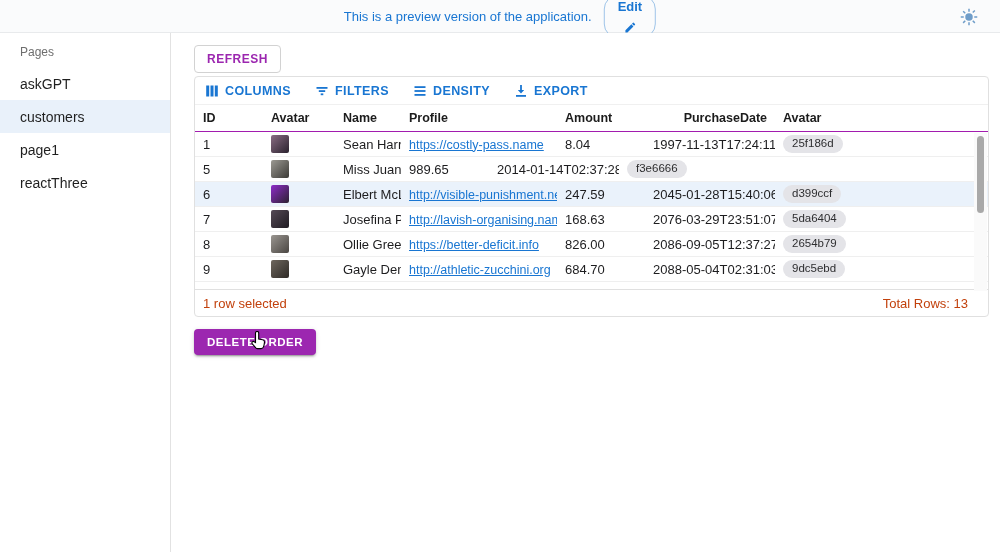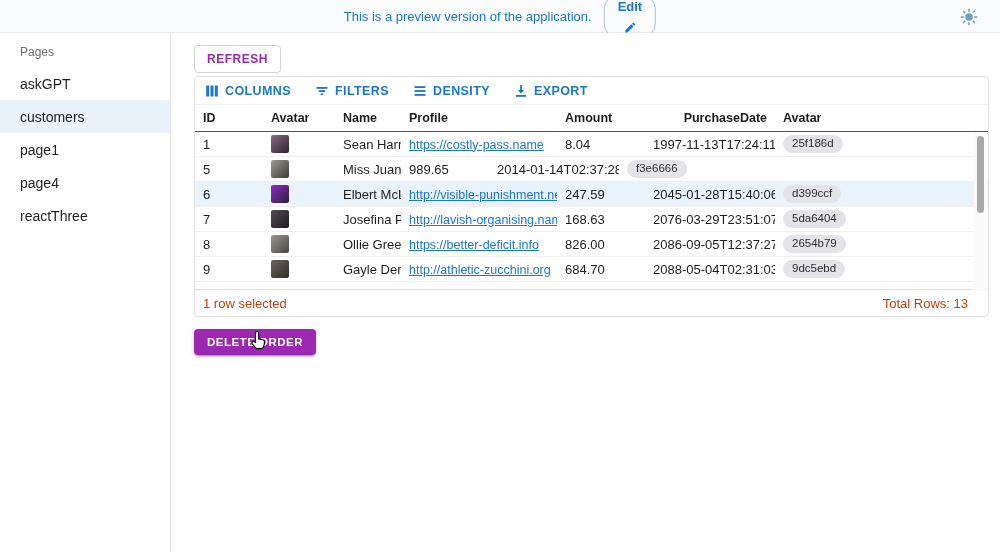--- a/index.html
+++ b/index.html
@@ -134,23 +134,20 @@
   <div class="sidebar-label">Pages</div>
   <div id="sidebar-items">
       <div class="nav-item">
     <span>askGPT</span>
   </div>
       <div class="nav-item selected">
     <span>customers</span>
   </div>
       <div class="nav-item">
     <span>page1</span>
-  </div>
-      <div class="nav-item">
-    <span>page4</span>
   </div>
       <div class="nav-item">
     <span>reactThree</span>
   </div>
     </div>
 </nav>
 
 <main class="main">
   <button class="refresh-btn">REFRESH</button>
 

